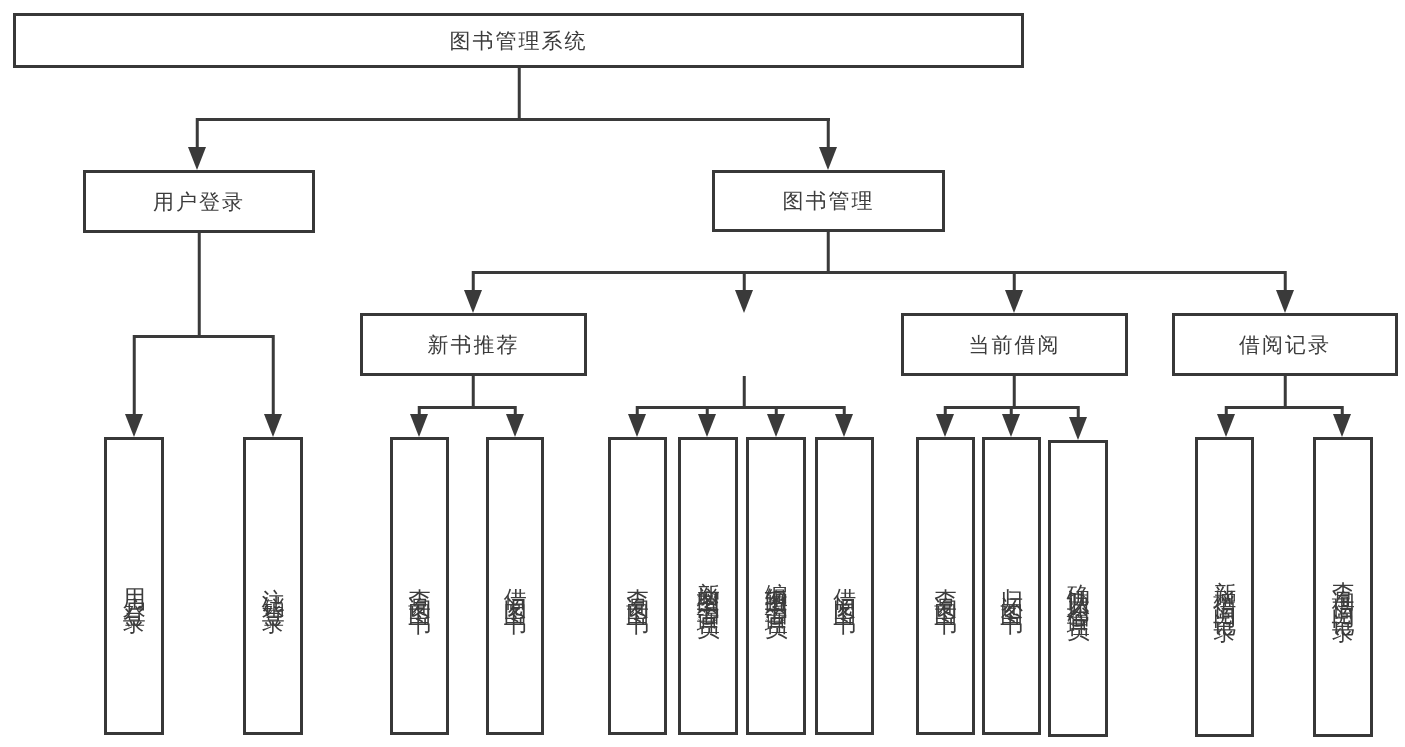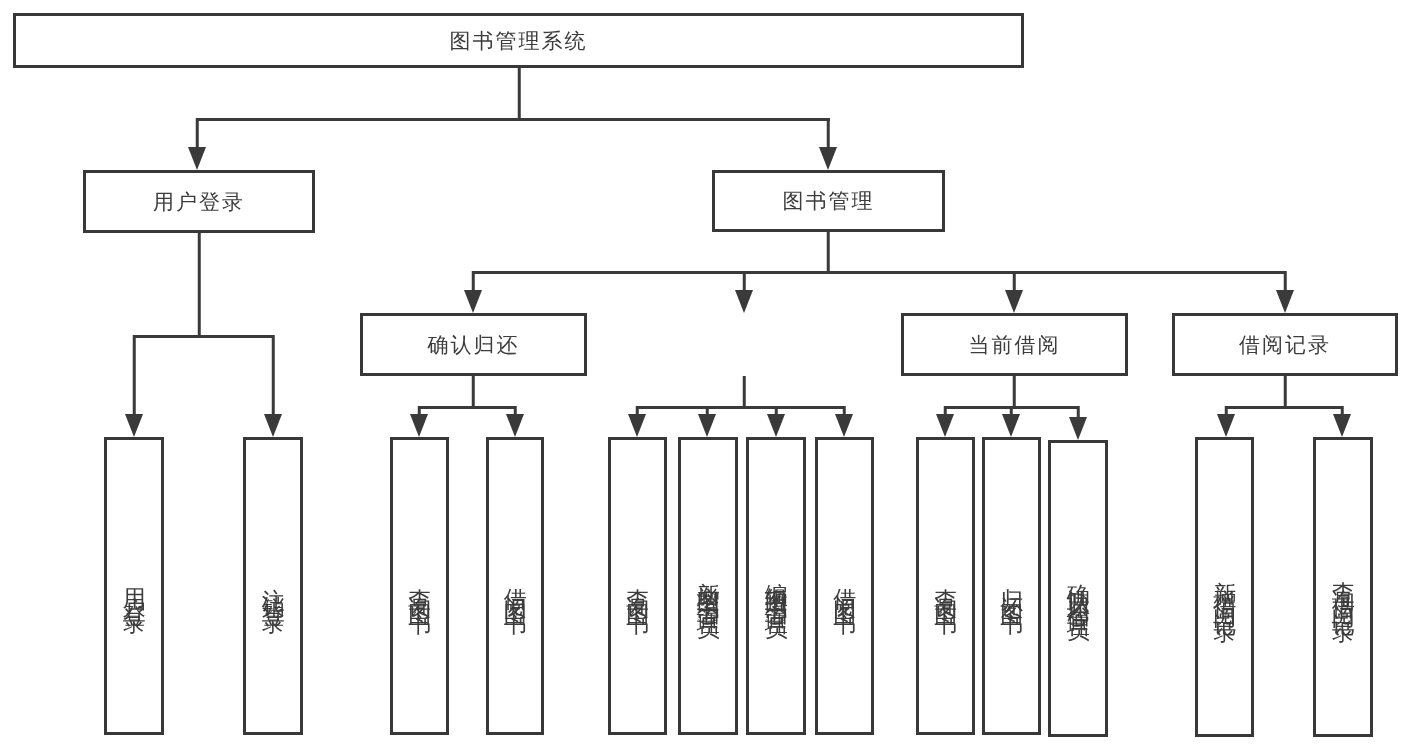--- a/index.html
+++ b/index.html
@@ -102,21 +102,21 @@
   <div class="vline" style="left:473px;top:271px;height:21px;"></div>
   <div class="arrow" style="left:473px;top:290px;"></div>
   <div class="vline" style="left:744px;top:271px;height:21px;"></div>
   <div class="arrow" style="left:744px;top:290px;"></div>
   <div class="vline" style="left:1014px;top:271px;height:21px;"></div>
   <div class="arrow" style="left:1014px;top:290px;"></div>
   <div class="vline" style="left:1285px;top:271px;height:21px;"></div>
   <div class="arrow" style="left:1285px;top:290px;"></div>
 
   <div class="node" style="left:360px;top:313px;width:227px;height:63px;">
-    <span class="hlabel">确认归还</span>
+    <span class="hlabel">新书推荐</span>
   </div>
   <div class="node" style="left:901px;top:313px;width:227px;height:63px;">
     <span class="hlabel">当前借阅</span>
   </div>
   <div class="node" style="left:1172px;top:313px;width:226px;height:63px;">
     <span class="hlabel">借阅记录</span>
   </div>
 
   <div class="vline" style="left:473px;top:376px;height:30px;"></div>
   <div class="hline" style="left:418px;top:406px;width:98px;"></div>

